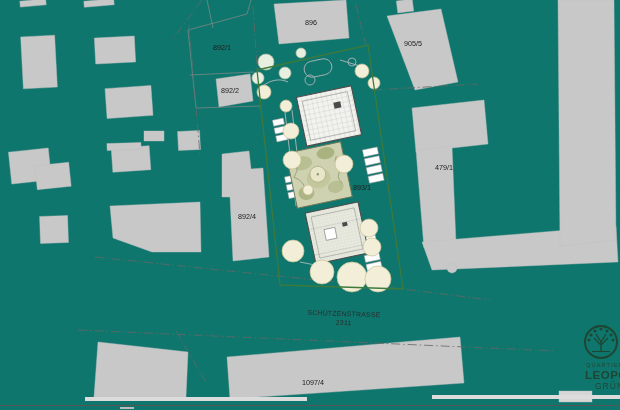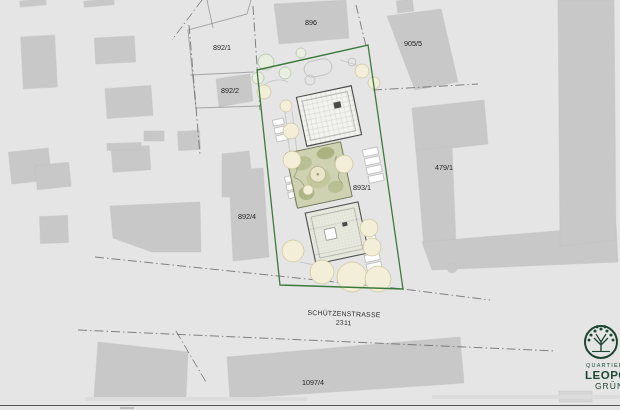--- a/index.html
+++ b/index.html
@@ -1,16 +1,16 @@
 <!DOCTYPE html>
 <html><head>
 <meta charset="utf-8">
 <style>
   html,body{margin:0;padding:0;background:#fff;}
-  #stage{position:relative;width:620px;height:410px;overflow:hidden;background:#e5e5e5;
+  #stage{position:relative;width:620px;height:410px;overflow:hidden;background:#0f766e;
          font-family:"Liberation Sans", sans-serif;}
   svg text{font-family:"Liberation Sans","DejaVu Sans",sans-serif;}
   .bldg{fill:#c8c8c8;stroke:#bfbfbf;stroke-width:.4;}
   .bldg-light{fill:#d6d6d6;}
   .sl{stroke:#8a8a8a;stroke-width:.7;fill:none;}
   .dd{stroke:#666;stroke-width:.8;fill:none;stroke-dasharray:9 3 1.5 3;}
   .plabel{font-size:7.2px;fill:#1c1c1c;text-anchor:middle;}
   .street{font-size:6.8px;fill:#2a2a2a;text-anchor:middle;letter-spacing:.3px;}
   .t-b{fill:#f2eed7;stroke:#c9c193;stroke-width:.7;}
   .t-g{fill:#e9efe0;stroke:#a9bf9c;stroke-width:.7;}

